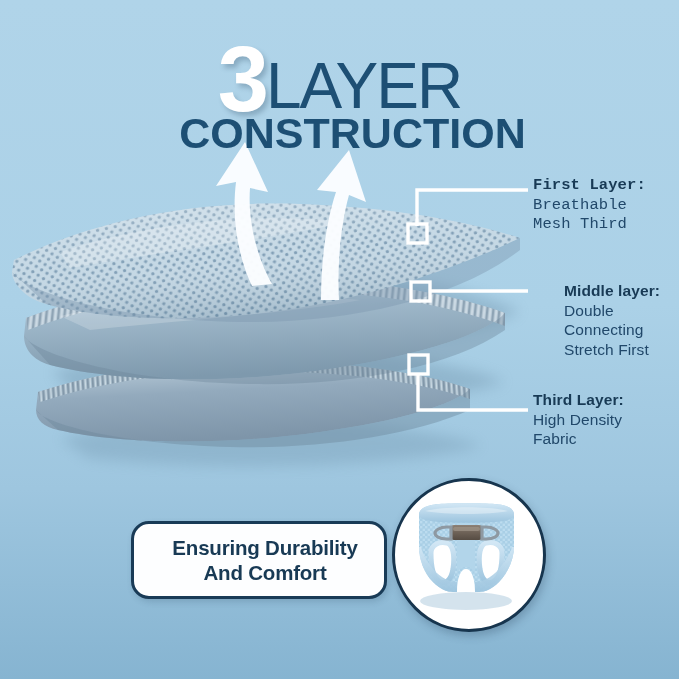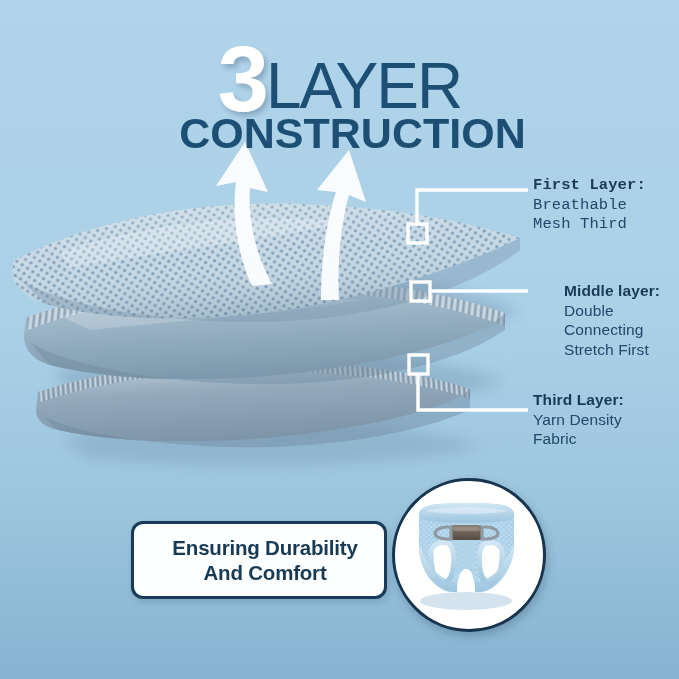--- a/index.html
+++ b/index.html
@@ -65,21 +65,21 @@
 
   
   #connectors{position:absolute;left:0;top:0;width:679px;height:679px;}
 
   
   #banner{
     position:absolute;left:131px;top:521px;
     width:250px;height:72px;
     background:#fdfeff;
     border:3px solid #193b57;
-    border-radius:12px;
+    border-radius:18px;
     box-shadow:2px 3px 6px rgba(40,70,95,.20);
     display:flex;align-items:center;justify-content:center;
   }
   #banner-text{
     color:#183a55;font-size:20.5px;font-weight:bold;
     line-height:1.22;text-align:center;white-space:pre-line;
     letter-spacing:-.2px;
     transform:translateX(6px);
   }
 
@@ -252,21 +252,21 @@
 
   <div class="callout" id="callout-2">
     <div class="callout-head">Middle layer:</div>
     <div class="callout-body">Double
 Connecting
 Stretch First</div>
   </div>
 
   <div class="callout" id="callout-3">
     <div class="callout-head">Third Layer:</div>
-    <div class="callout-body">Yarn Density
+    <div class="callout-body">High Density
 Fabric</div>
   </div>
 
   <div id="banner">
     <span id="banner-text">Ensuring Durability
 And Comfort</span>
   </div>
 
   <div id="product-circle">
     <svg id="product-svg" width="142" height="142" viewBox="0 0 142 142">

